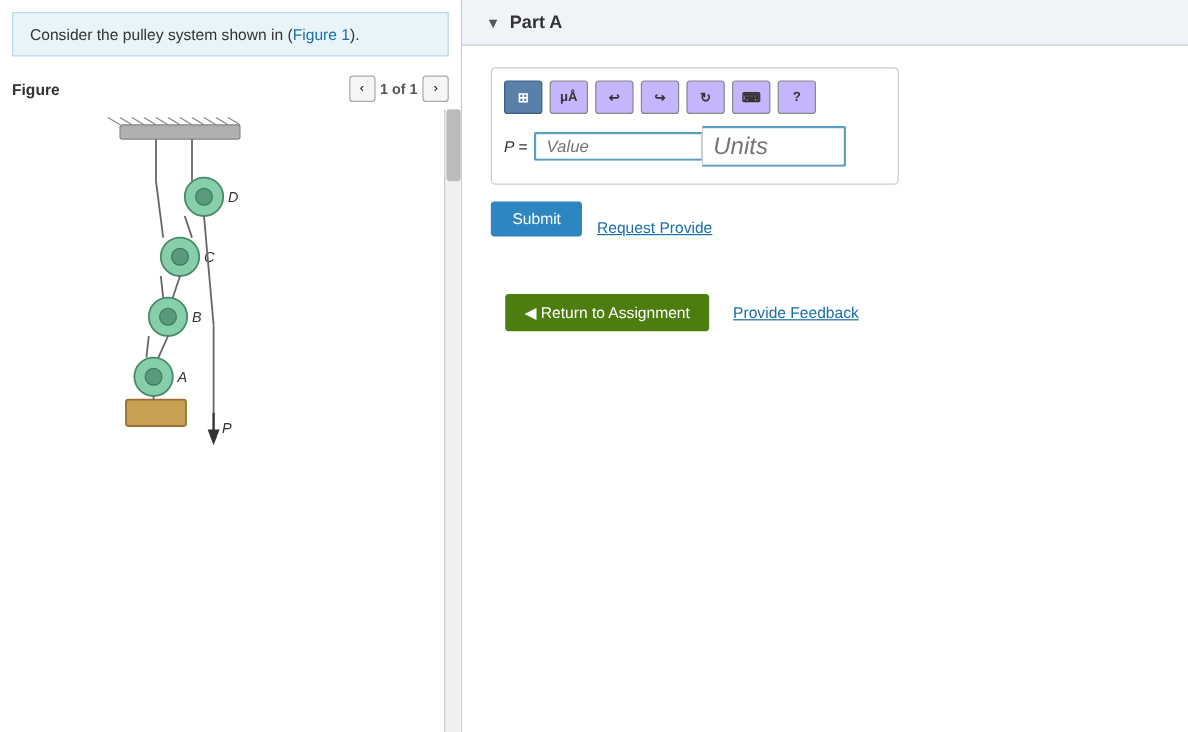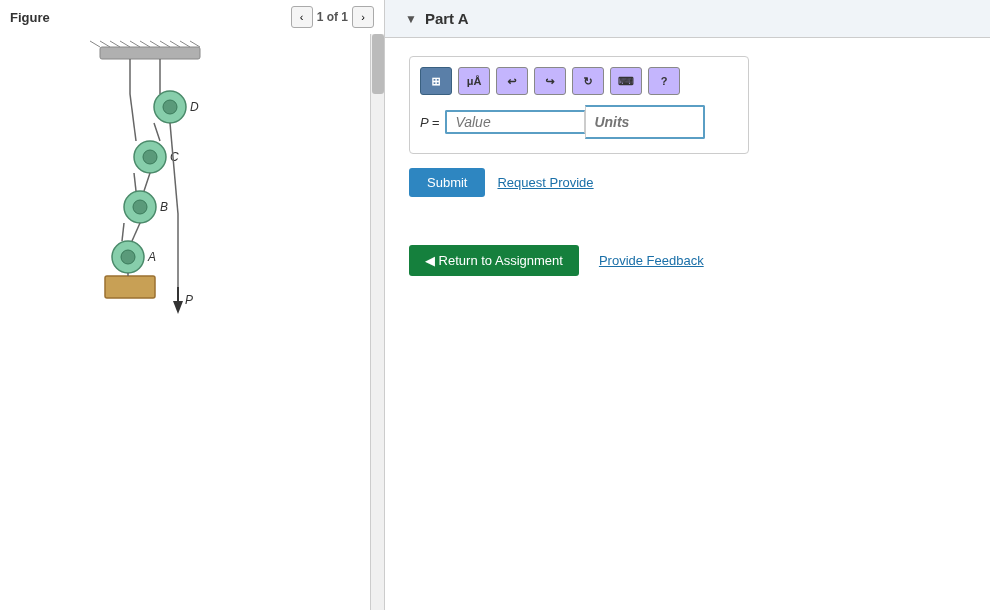--- a/index.html
+++ b/index.html
@@ -199,31 +199,30 @@
       color: #888;
       outline: none;
       border-radius: 2px 0 0 2px;
     }
     .units-input {
       width: 120px;
       height: 34px;
       border: 2px solid #5a9ec4;
       border-left: 1px solid #ccc;
       padding: 4px 8px;
-      font-size: 14px;
+      font-size: 20px;
       font-style: italic;
       color: #888;
       outline: none;
       border-radius: 0 2px 2px 0;
-      font-weight: bold;
     }
 
     .action-row {
       display: flex;
-      align-items: center;
+      align-items: flex-end;
       gap: 12px;
       margin-top: 14px;
     }
     .submit-btn {
       background: #2e86c1;
       color: #fff;
       border: none;
       padding: 7px 18px;
       border-radius: 3px;
       font-size: 13px;
@@ -240,44 +239,48 @@
 
     
     .bottom-row {
       display: flex;
       align-items: center;
       gap: 20px;
       padding: 20px 24px;
       margin-top: 10px;
     }
     .return-btn {
-      background: #15803d;
+      background: #4d7c0f;
       color: #fff;
       border: none;
       padding: 8px 16px;
       border-radius: 3px;
       font-size: 13px;
       cursor: pointer;
       display: flex;
       align-items: center;
       gap: 6px;
+      margin-left: 12px;
     }
     .provide-feedback-link {
       color: #1a6fa8;
       text-decoration: underline;
       font-size: 13px;
       cursor: pointer;
       background: none;
       border: none;
     }
   </style>
 </head>
 <body>
 
 <div class="left-panel">
+  <div class="problem-statement">
+    <span>Consider the pulley system shown in (</span><a href="#">Figure 1</a><span>).</span>
+  </div>
 
   <div class="figure-area">
     <div class="figure-header">
       <span>Figure</span>
       <div class="figure-nav">
         <button class="nav-btn">‹</button>
         <span class="page-count">1 of 1</span>
         <button class="nav-btn">›</button>
       </div>
     </div>

